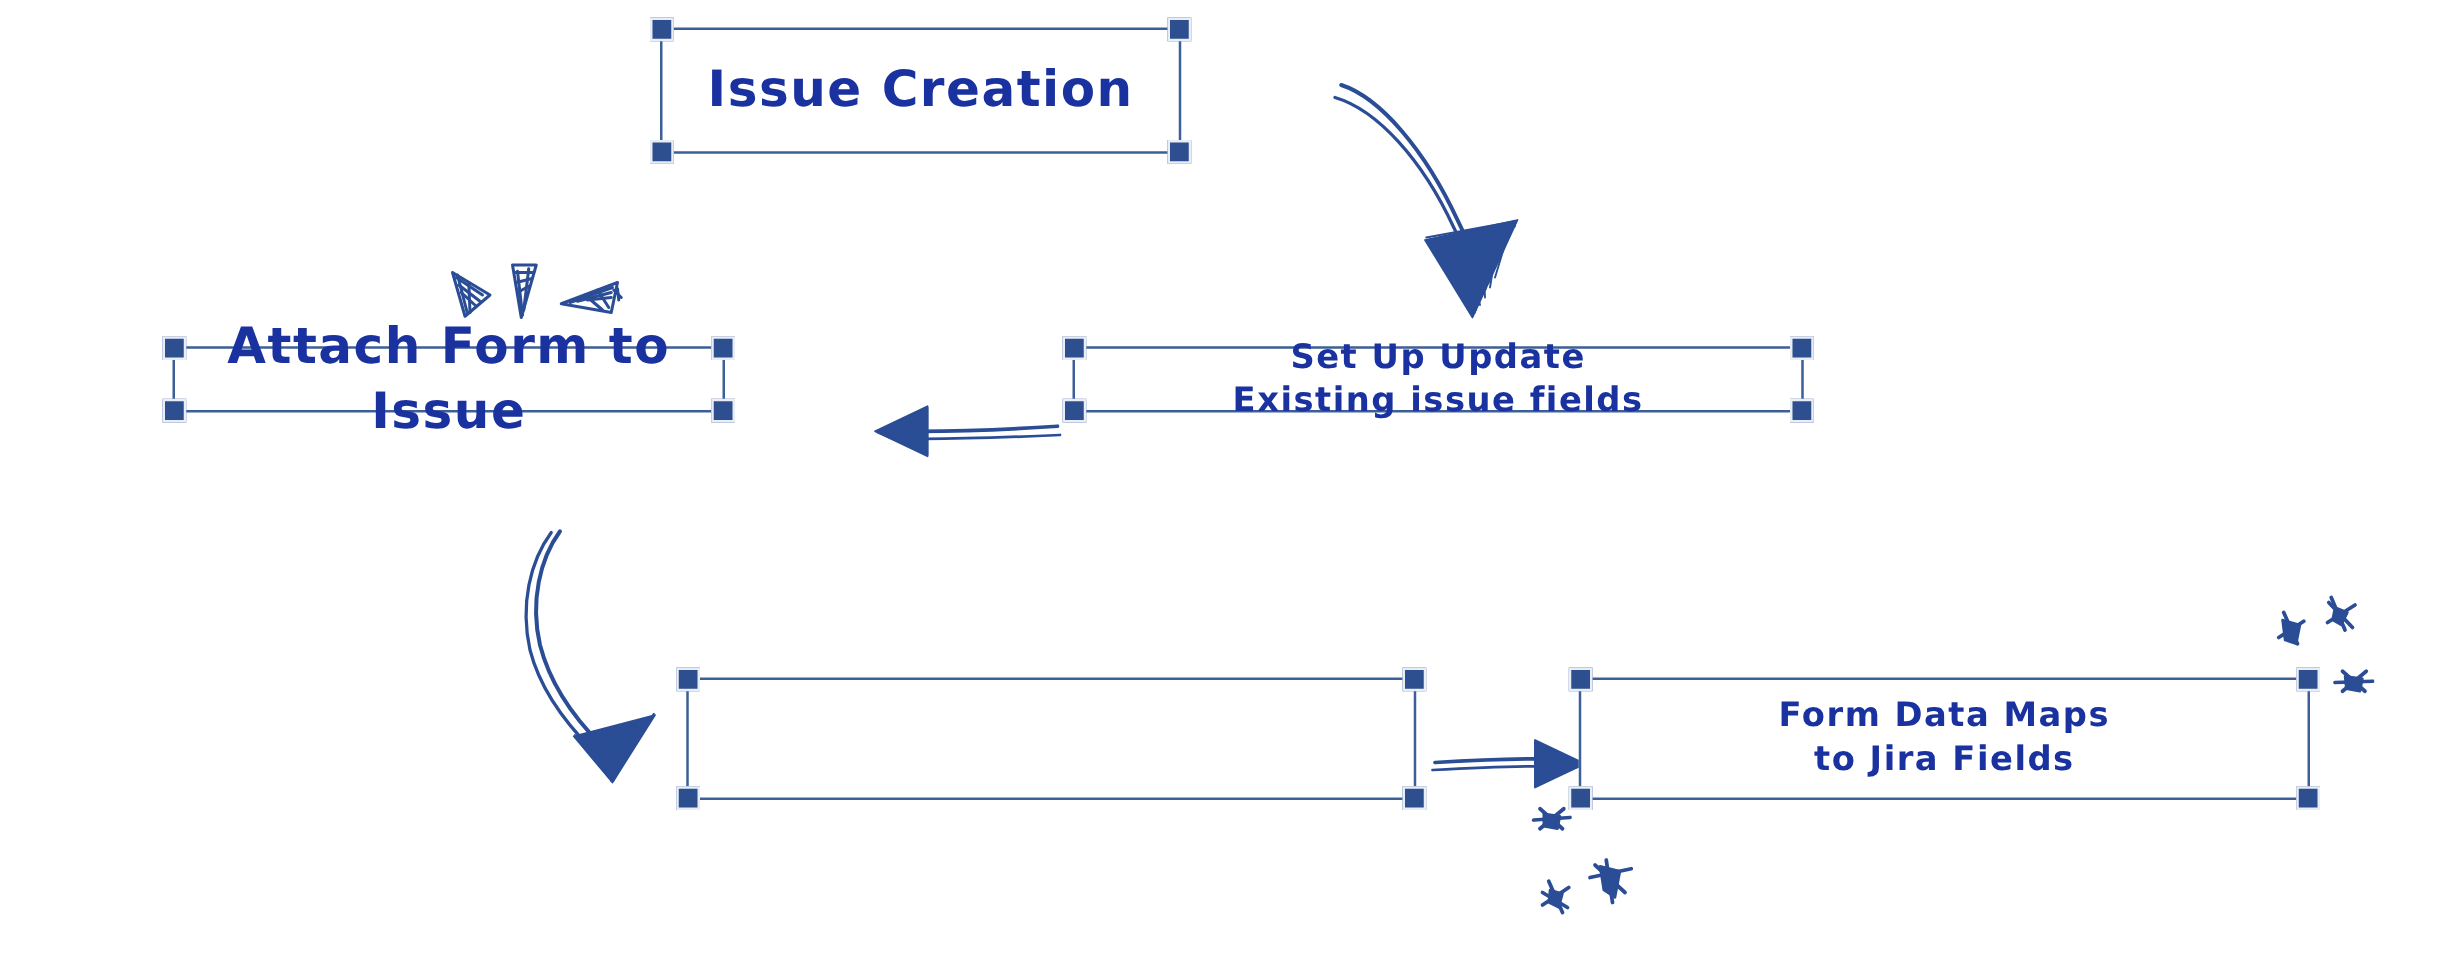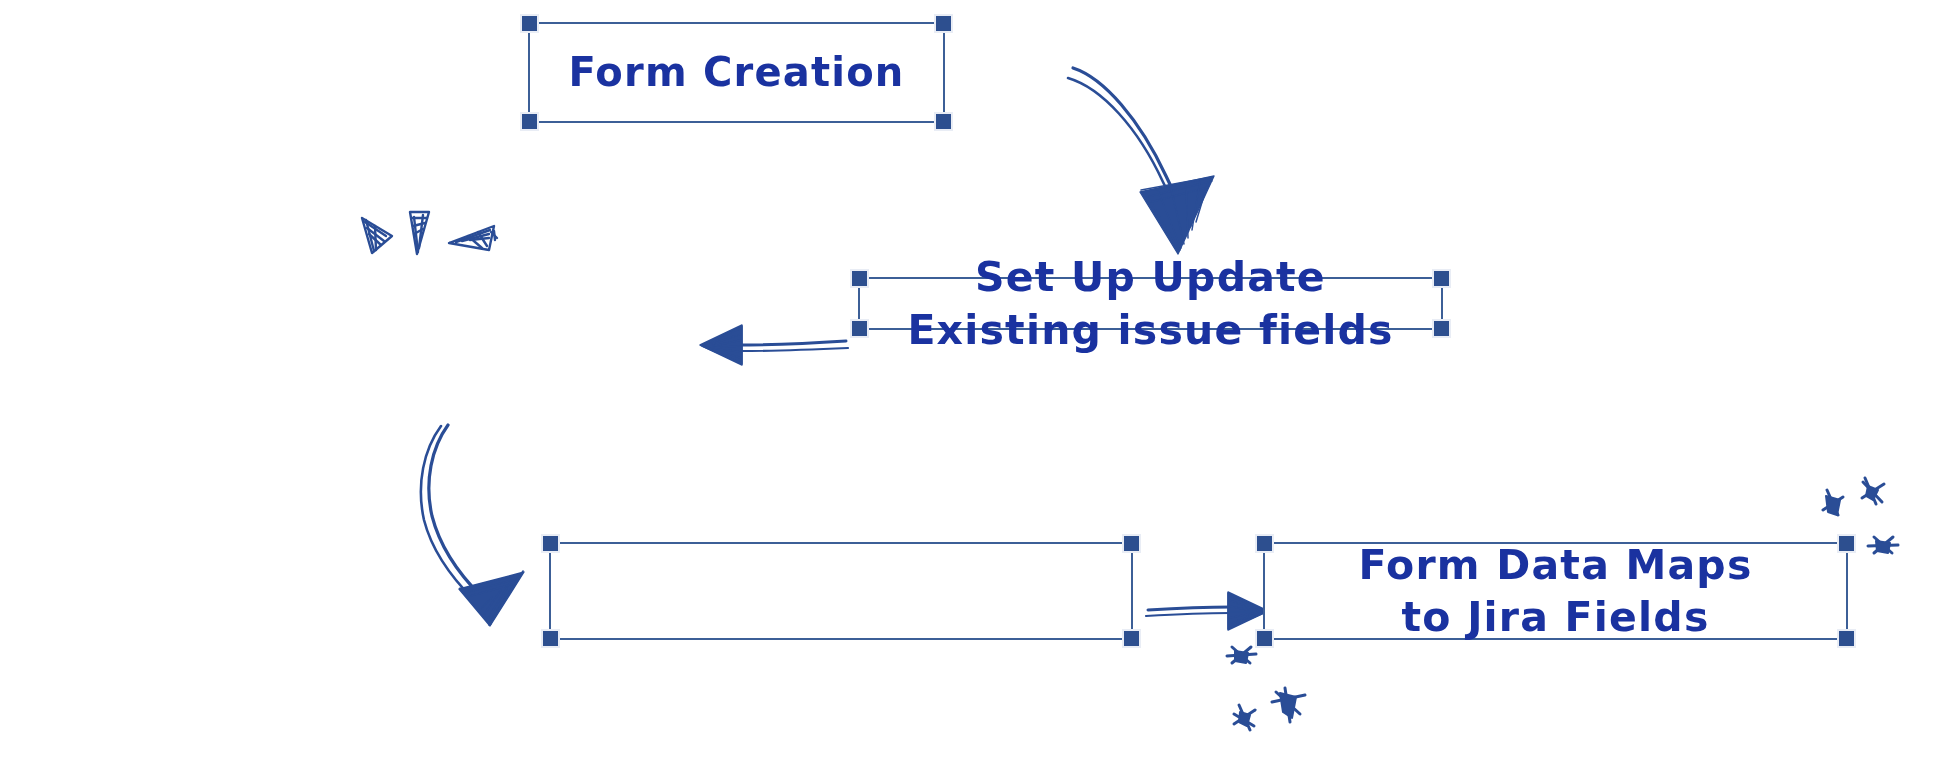--- a/index.html
+++ b/index.html
@@ -32,21 +32,21 @@
   .node-label {
     color: #1a32a0;
     font-family: "DejaVu Sans", sans-serif;
     font-size: 40px;
     font-weight: 600;
     letter-spacing: 1.2px;
     line-height: 1.28;
     white-space: pre-line;
     user-select: none;
   }
-  .node-label.two-line { font-size: 41px; }
+  .node-label.two-line { font-size: 27px; }
 
   
   .handle {
     position: absolute;
     width: 15px;
     height: 15px;
     background: #2d4f8f;
     border: 2px solid #e9edf5;
     box-sizing: content-box;
   }
@@ -244,23 +244,30 @@
         <path class="spark" d="M 1280 693 L 1296 697 L 1292 718 L 1283 712 Z"></path>
       </g>
     </g>
   </svg>
 
   <div class="node" style="left:528px; top:22px; width:417px; height:101px;">
     <span class="handle tl"></span>
     <span class="handle tr"></span>
     <span class="handle bl"></span>
     <span class="handle br"></span>
-    <span class="node-label">Form Creation</span>
-  </div>
-
+    <span class="node-label">Issue Creation</span>
+  </div>
+
+  <div class="node" style="left:138px; top:277px; width:442px; height:53px;">
+    <span class="handle tl"></span>
+    <span class="handle tr"></span>
+    <span class="handle bl"></span>
+    <span class="handle br"></span>
+    <span class="node-label">Attach Form to Issue</span>
+  </div>
 
   <div class="node" style="left:858px; top:277px; width:585px; height:53px;">
     <span class="handle tl"></span>
     <span class="handle tr"></span>
     <span class="handle bl"></span>
     <span class="handle br"></span>
     <span class="node-label two-line">Set Up Update
 Existing issue fields</span>
   </div>
 

